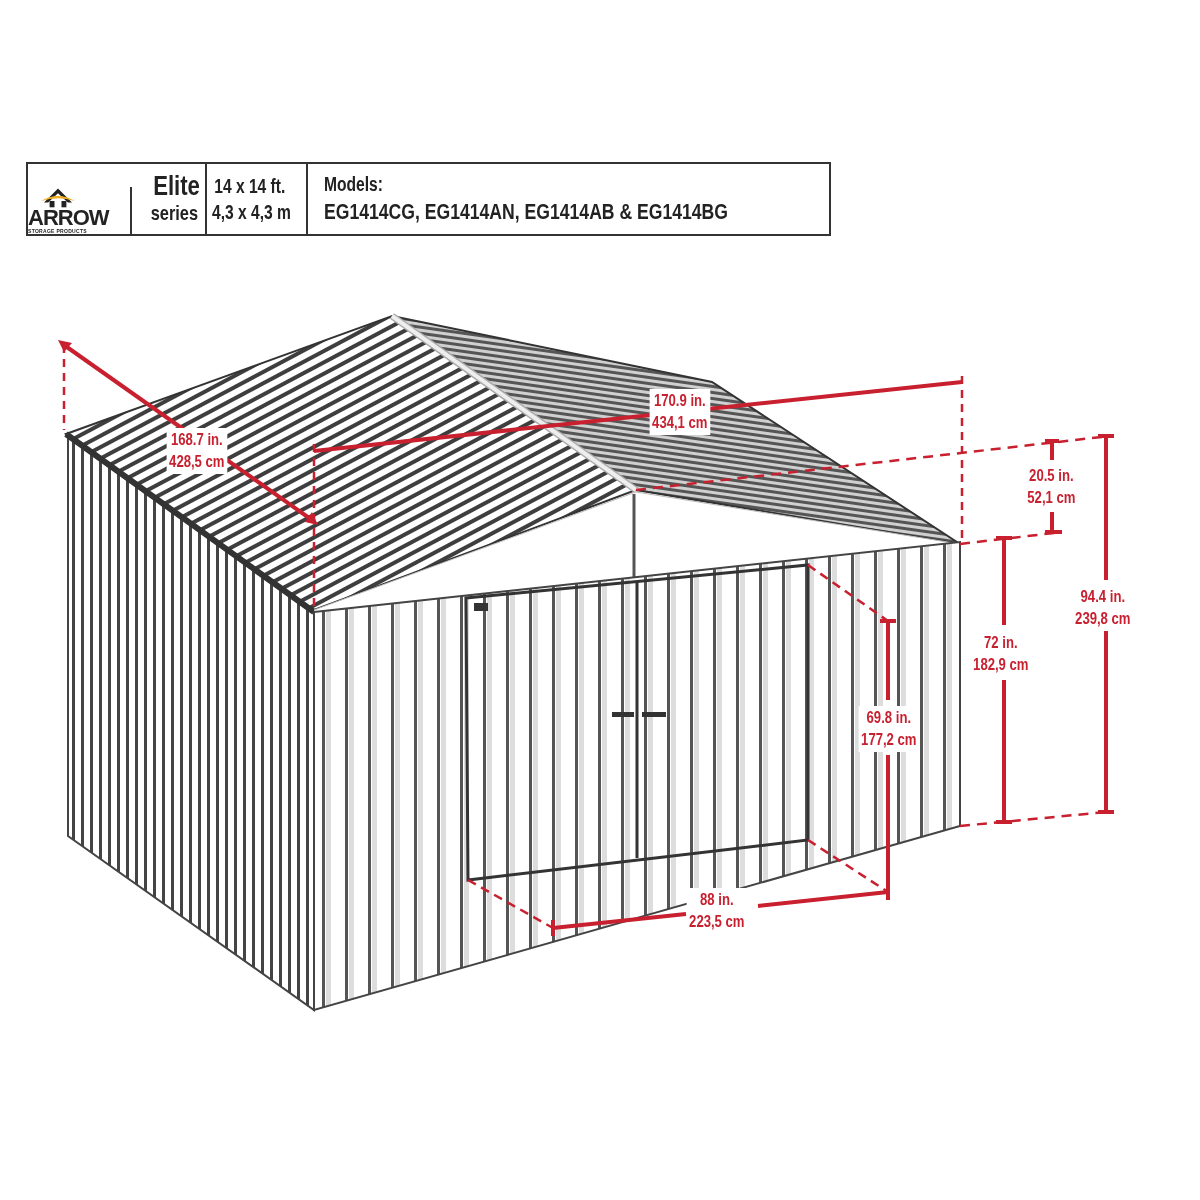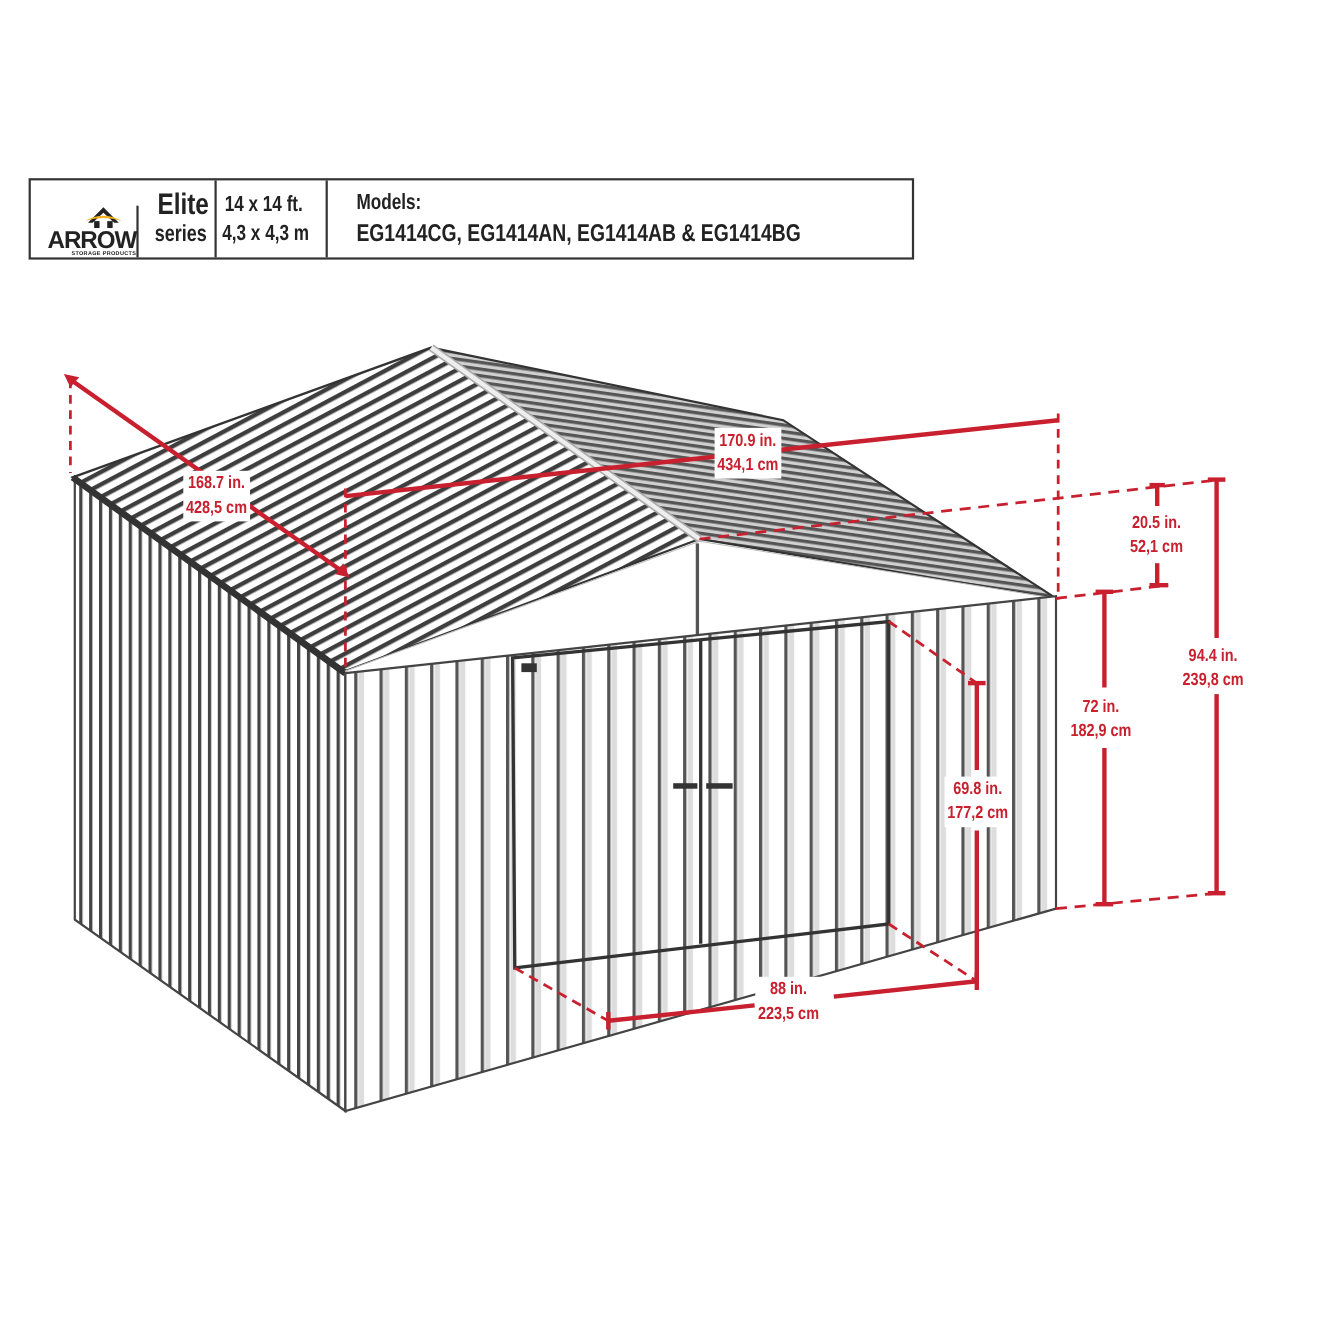--- a/index.html
+++ b/index.html
@@ -1,23 +1,23 @@
 <!DOCTYPE html>
 <html><head>
 <meta charset="utf-8">
 <style>
   html, body { margin:0; padding:0; background:#ffffff; }
   body { width:1200px; height:1200px; position:relative; overflow:hidden; font-family:"Liberation Sans", sans-serif; }
   .header-table { position:absolute; left:26px; top:162px; width:805px; height:74px; border:2px solid #333; box-sizing:border-box; display:flex; background:#fff; }
   .cell { border-right:2px solid #333; box-sizing:border-box; display:flex; flex-direction:column; justify-content:center; color:#222; }
   .cell:last-child { border-right:none; }
-  .logo-cell { width:117px; align-items:flex-end;margin-top:23px; }
+  .logo-cell { width:117px; align-items:flex-start;margin-top:23px; }
   .series-cell { width:85px; align-items:flex-end; }
   .size-cell { width:101px; padding-left:5px;text-align:right; }
-  .models-cell { flex:1; padding-left:26px;border-radius:18px; }
+  .models-cell { flex:1; padding-left:16px;border-radius:18px; }
   .t-big { font-family:"Liberation Sans Narrow","Liberation Sans", sans-serif; font-weight:bold; font-size:27px; line-height:28px; transform:scaleX(0.82); transform-origin:center; }
   .t-med { font-family:"Liberation Sans", sans-serif; font-weight:bold; font-size:20px; line-height:26px; transform:scaleX(0.78); transform-origin:left; white-space:nowrap; }
   .t-models { font-family:"Liberation Sans", sans-serif; font-weight:bold; font-size:22px; line-height:30px; transform:scaleX(0.8); transform-origin:left; white-space:nowrap; }
   .logo-word { font-weight:bold; font-size:22px; letter-spacing:-1px; color:#222; line-height:20px; }
   .logo-sub { font-size:5px; font-weight:bold; letter-spacing:0.3px; color:#222; }
   .dim-label { position:absolute; background:#fff; color:#c8202f; font-family:"Liberation Sans", sans-serif; font-weight:bold; font-size:16px; line-height:22px; text-align:center; padding:1px 3px; transform:scaleX(0.82); white-space:nowrap; }
   svg.drawing { position:absolute; left:0; top:0; }
 </style>
 </head>
 <body>

